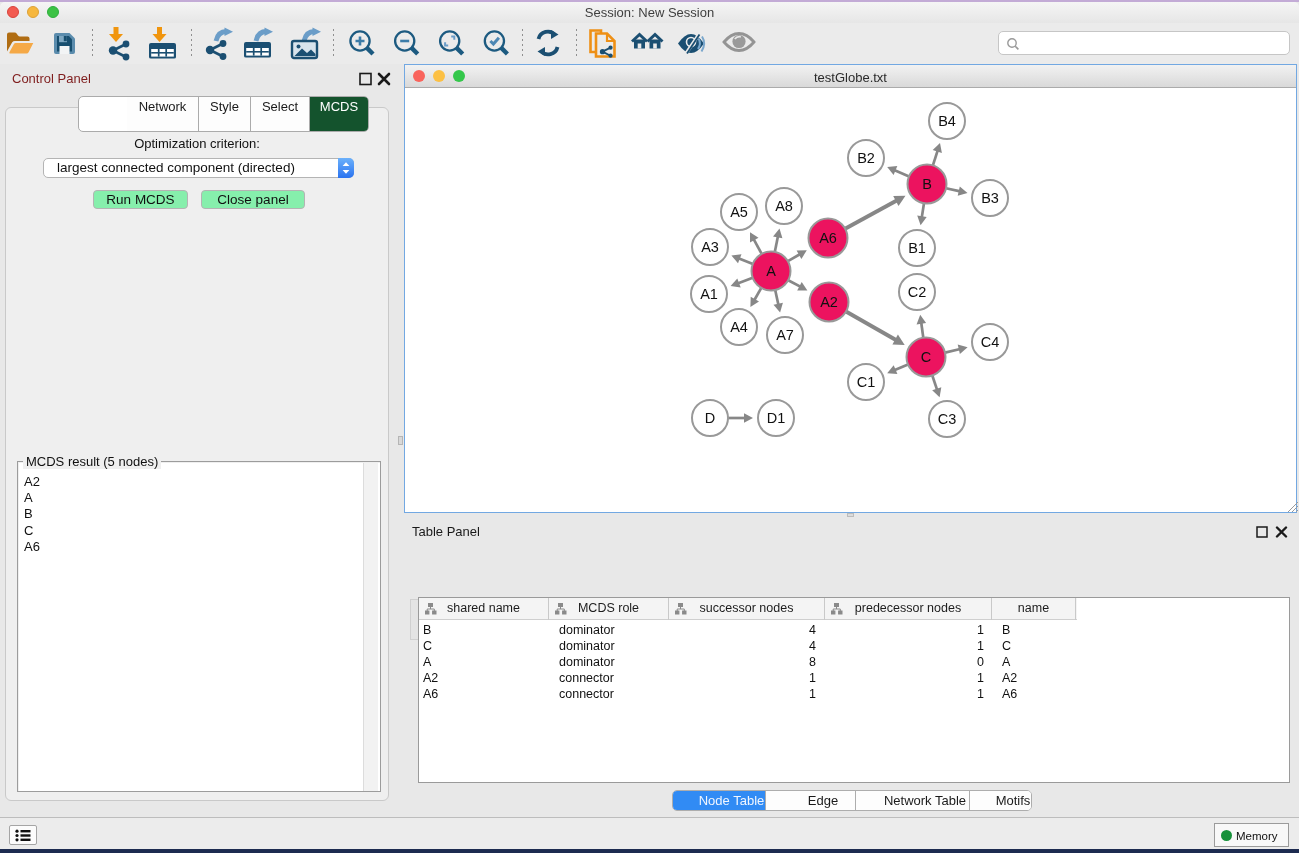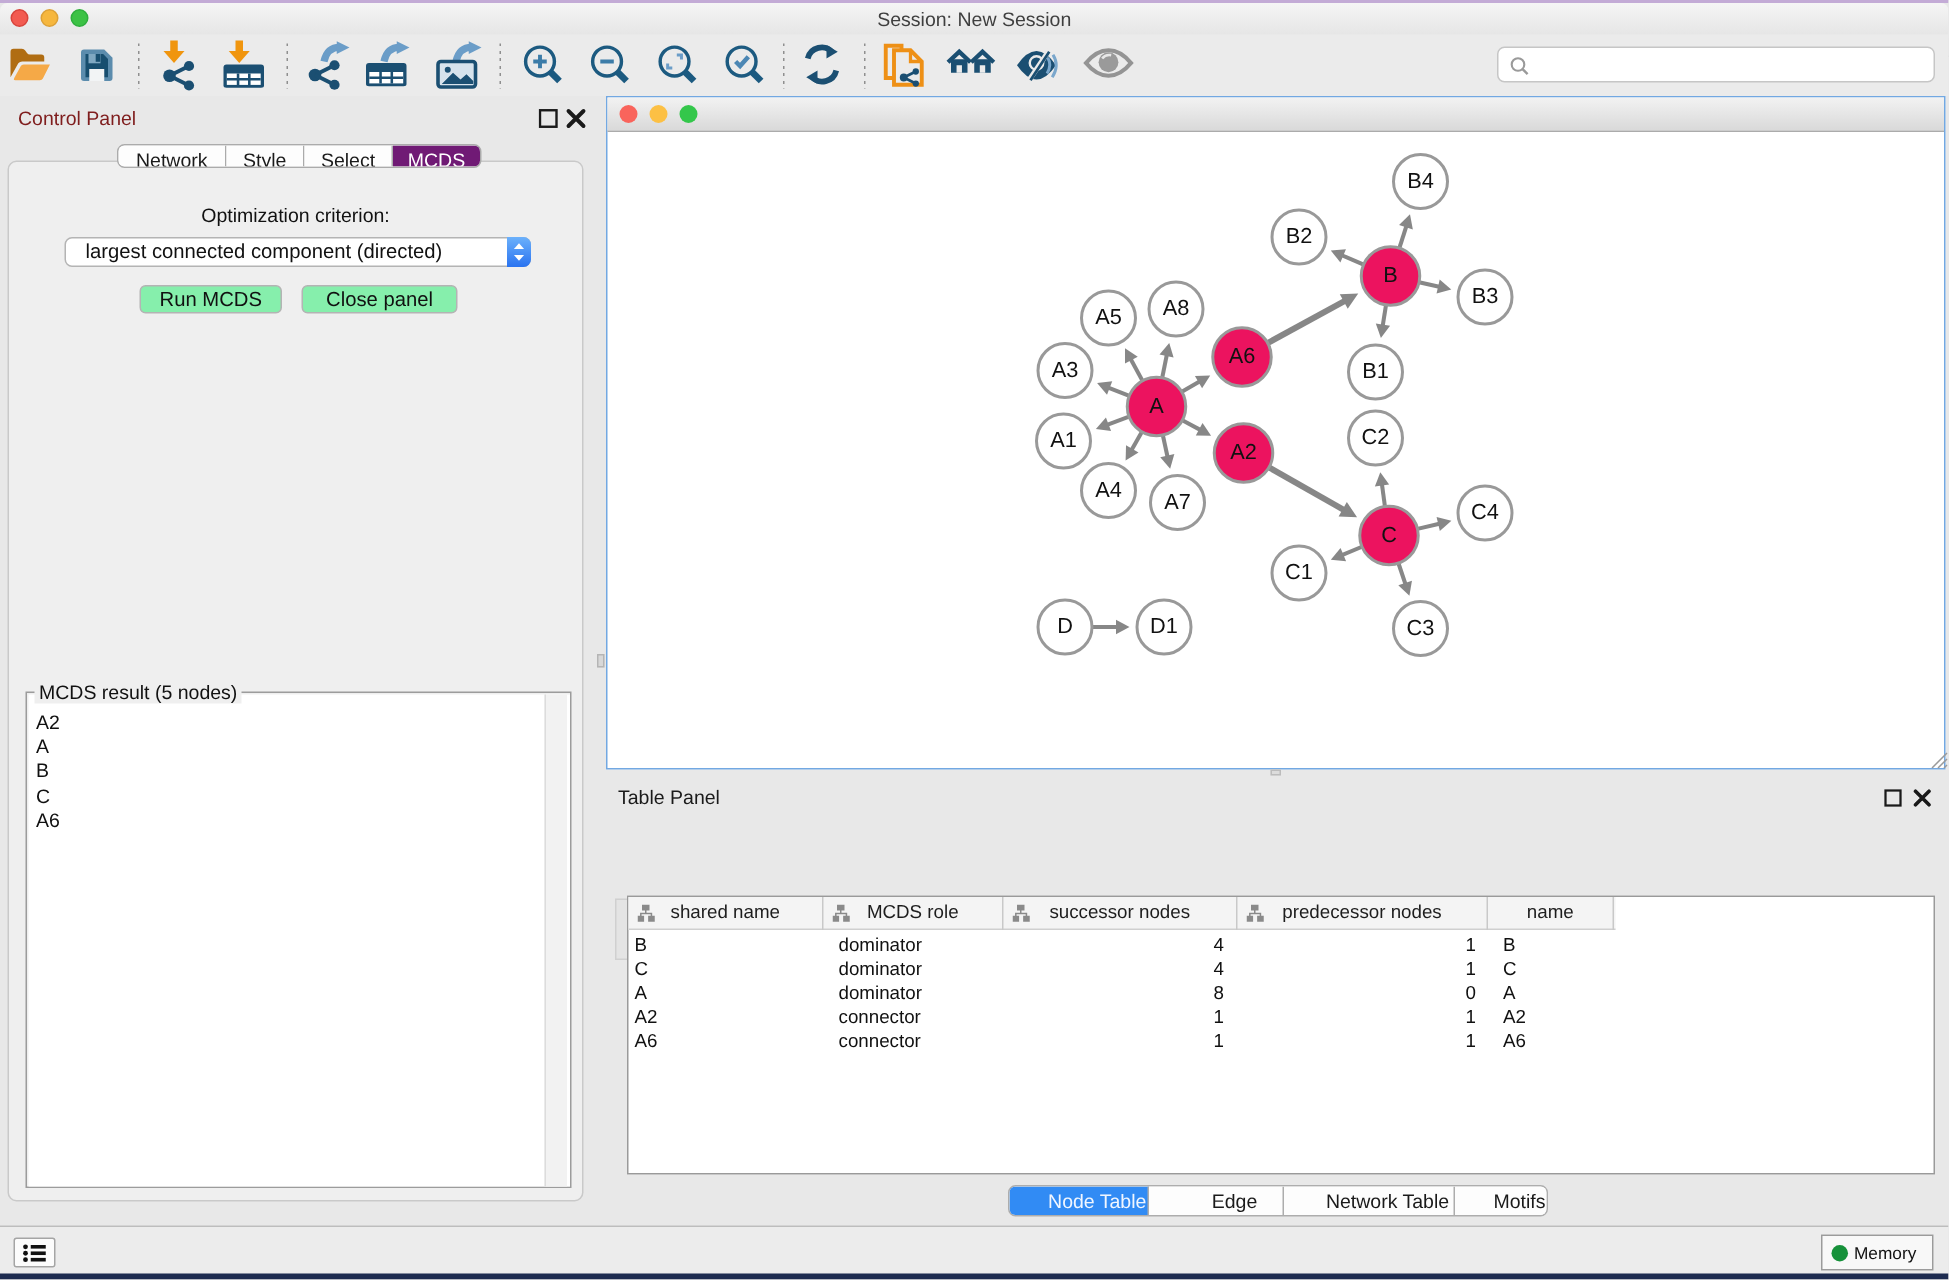--- a/index.html
+++ b/index.html
@@ -16,26 +16,26 @@
 
 #toolbar { left:0; top:23px; width:1299px; height:41px; background:#ebebeb; }
 .vsep { top:6px; height:30px; width:1px;
   background-image:repeating-linear-gradient(#8f8f8f 0 2px, transparent 2px 5px); }
 #searchbox { left:998px; top:8px; width:292px; height:24px; background:#fff;
   border:1px solid #c6c6c6; border-radius:5px; }
 
 #cp-title { left:12px; top:71px; font-size:13px; color:#7f1d1d; }
 #cp-inner { left:5px; top:107px; width:384px; height:694px; background:#efefef;
   border:1px solid #c9c9c9; border-radius:6px; }
-#tabs { left:78px; top:96px; height:16px; display:flex; border:1px solid #ababab;
-  border-radius:5px; overflow:hidden; background:#fff; }
+#tabs { left:78px; top:96px; height:36px; display:flex; border:1px solid #ababab;
+  border-radius:5px; overflow:hidden; background:#fff;padding-left:48px; }
 #tabs div { font-size:13px; color:#1a1a1a; text-align:center; line-height:19px;
   border-right:1px solid #ababab; background:#fdfdfd; }
 #tabs div:last-child { border-right:none; }
-#tabs .sel { background:#701a75; color:#fff; }
+#tabs .sel { background:#14532d; color:#fff; }
 #optlab { left:0px; top:136px; width:394px; text-align:center; font-size:13px; color:#111; }
 #dropdown { left:43px; top:158px; width:311px; height:20px; background:#fff;
   border:1px solid #b4b4b4; border-radius:5px; font-size:13.5px; color:#111;
   line-height:18px; padding-left:13px; }
 #spinner { left:338px; top:158px; width:16px; height:20px; border-radius:0 5px 5px 0;
   background:linear-gradient(#6cb1fb,#2a73f0); }
 .btn { top:190px; height:19px; background:#86efac; border:1px solid #b4b4b4;
   border-radius:4px; font-size:13.5px; color:#111; text-align:center; line-height:17px; }
 #groupbox { left:17px; top:461px; width:364px; height:331px; border:1px solid #9c9c9c; }
 #grouplab { left:23px; top:454px; background:#efefef; padding:0 3px; font-size:13px; color:#111; }
@@ -274,20 +274,21 @@
   <div class="abs" id="mcdslist">A2<br>A<br>B<br>C<br>A6</div>
   <div class="abs" id="mcdsscroll"></div>
 </div>
 <div class="abs" id="grouplab">MCDS result (5 nodes)</div>
 
 <div class="abs" id="gwin">
   <div class="abs" id="gtitle">
     <div class="abs tl2" style="left:8px;background:#f9645c;"></div>
     <div class="abs tl2" style="left:28px;background:#fcc044;"></div>
     <div class="abs tl2" style="left:48px;background:#34c74b;"></div>
+    <div class="abs" id="gtitletext">testGlobe.txt</div>
   </div>
   <svg class="abs" style="left:0;top:24px" width="891" height="420" viewBox="0 0 891 420" font-family="Liberation Sans, sans-serif">
   <line x1="356.7" y1="164.9" x2="348.5" y2="149.8" stroke="#878787" stroke-width="2.7"></line>
 <polygon points="345.0,143.2 353.5,148.8 345.0,153.4" fill="#878787"></polygon>
 <line x1="369.8" y1="162.9" x2="373.0" y2="146.9" stroke="#878787" stroke-width="2.7"></line>
 <polygon points="374.5,139.6 377.4,149.3 368.0,147.4" fill="#878787"></polygon>
 <line x1="347.9" y1="174.9" x2="333.4" y2="169.2" stroke="#878787" stroke-width="2.7"></line>
 <polygon points="326.4,166.4 336.5,165.2 333.0,174.2" fill="#878787"></polygon>
 <line x1="347.7" y1="188.8" x2="332.6" y2="194.4" stroke="#878787" stroke-width="2.7"></line>
 <polygon points="325.6,197.0 332.3,189.4 335.7,198.4" fill="#878787"></polygon>

